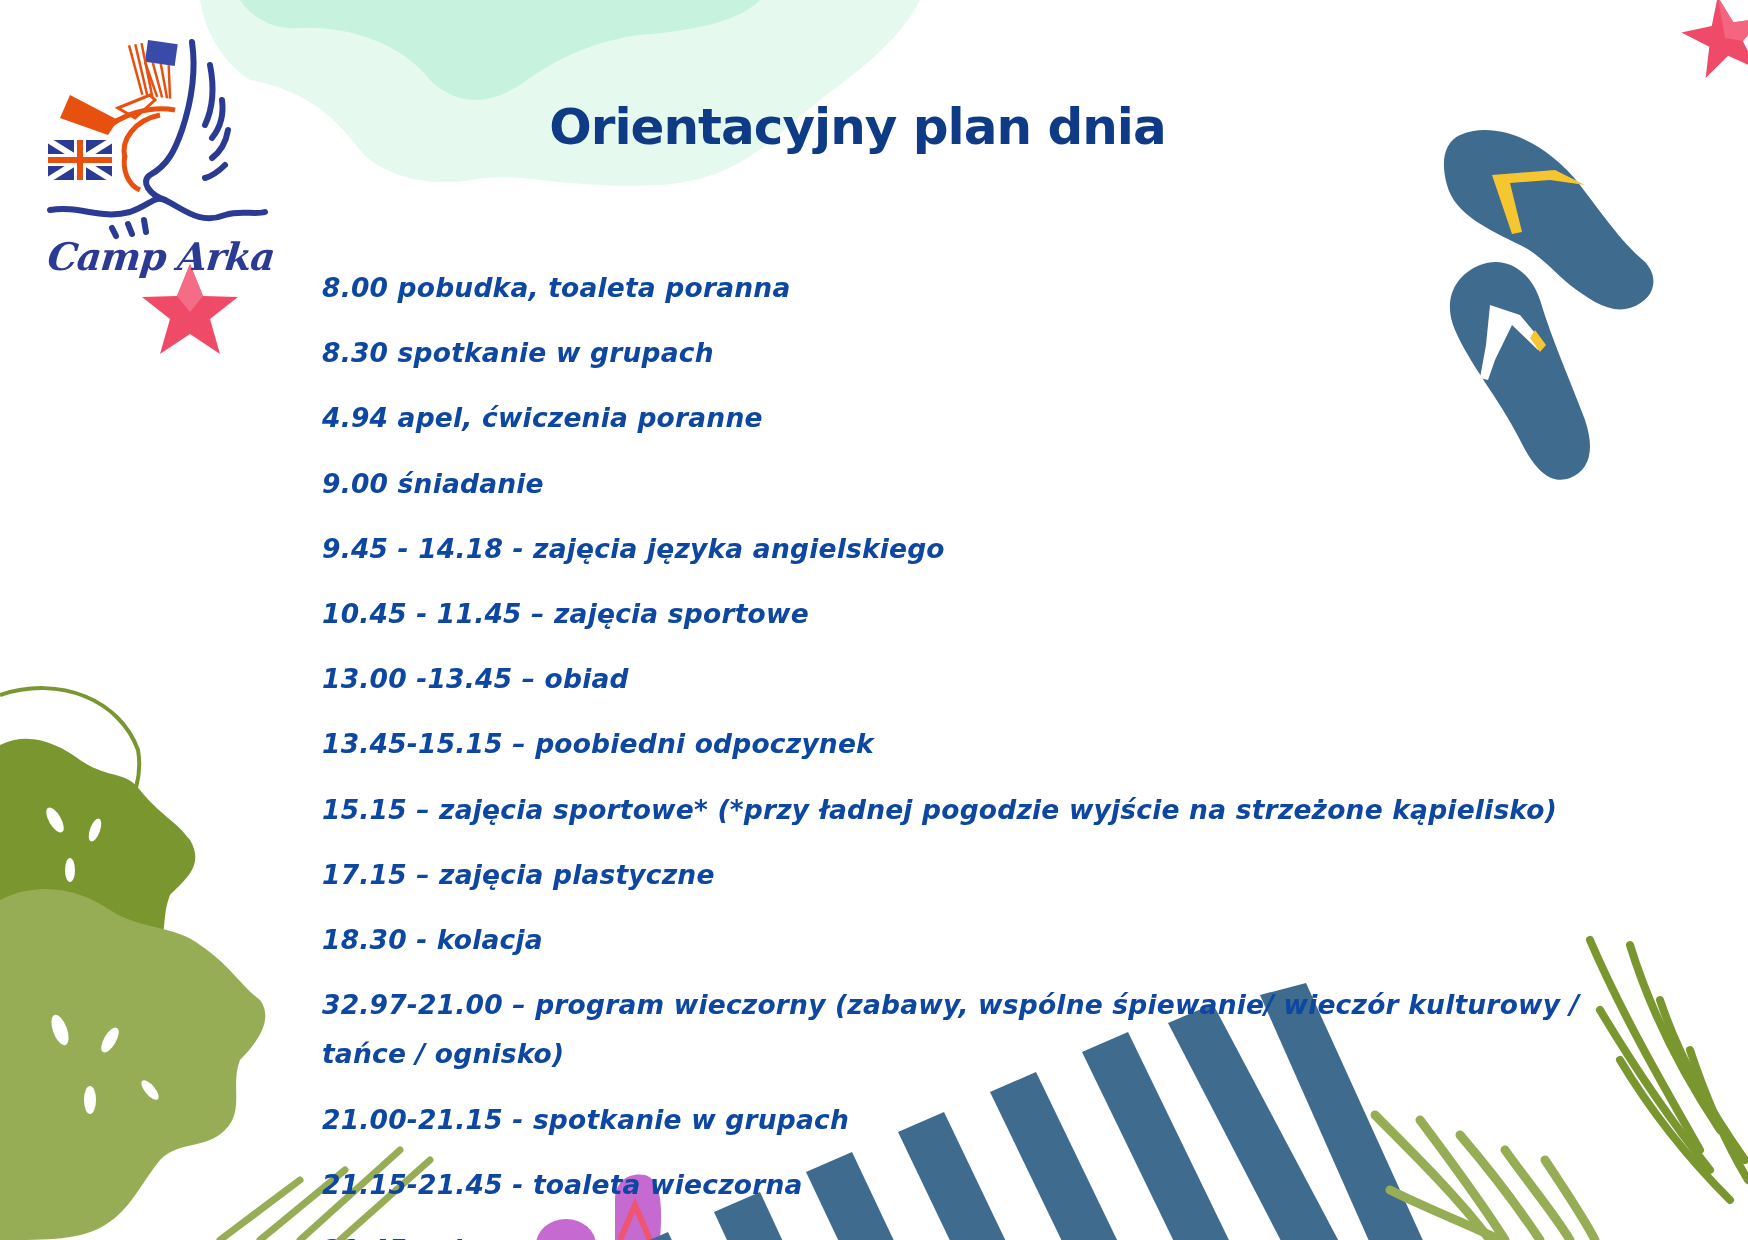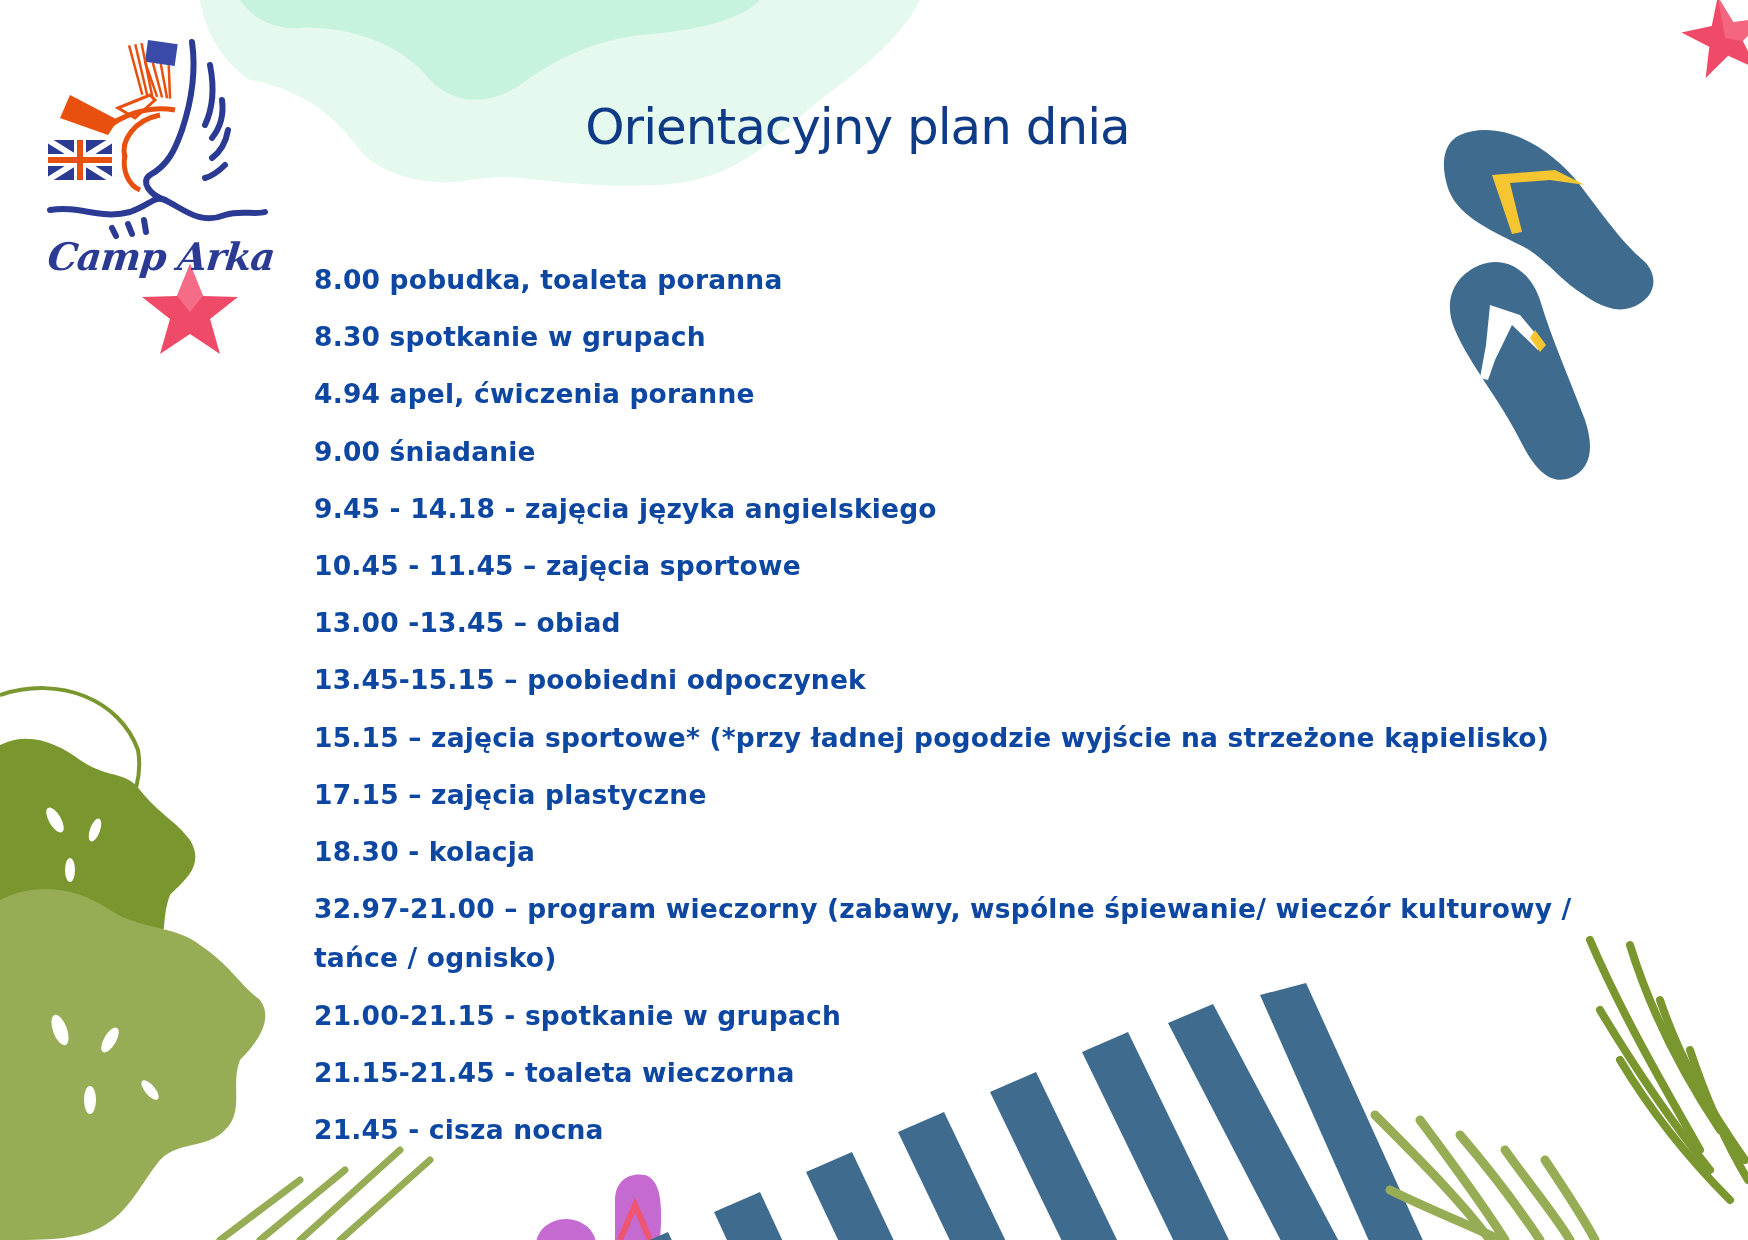--- a/index.html
+++ b/index.html
@@ -10,32 +10,32 @@
   }
   #deco { position: absolute; left: 0; top: 0; width: 1748px; height: 1240px; }
   .logo-text {
     position: absolute; left: 48px; top: 234px;
     font-family: "DejaVu Serif", serif; font-style: italic; font-weight: bold;
     font-size: 38px; color: #2b3a92; letter-spacing: -1px; white-space: nowrap;
     transform: skewX(-6deg);
   }
   .title {
     position: absolute; left: 0; top: 98px; width: 1715px; text-align: center;
-    font-family: "DejaVu Sans", sans-serif; font-weight: normal;
+    font-family: "DejaVu Sans", sans-serif; font-weight: bold;
     font-size: 50px; letter-spacing: -1px; color: #0f3b86;
     margin: 0;
   }
   .schedule {
     position: absolute; left: 306px; top: 247px; width: 1310px;
     margin: 0; padding: 0; list-style: none;
     font-family: "DejaVu Sans", sans-serif; font-weight: bold;
     font-size: 26.5px; line-height: 49.2px; color: #0d47a1;
     letter-spacing: 0.2px;
   }
-  .schedule li { margin: 8px; padding: 0; }
+  .schedule li { margin: 16px; padding: 0; font-style: italic; }
 </style>
 </head>
 <body>
 
 <svg id="deco" viewBox="0 0 1748 1240" xmlns="http://www.w3.org/2000/svg">
 
   <g>
     <path d="M200,0 L920,0 C900,40 860,70 820,100 C770,140 740,180 660,185 C560,190 520,170 470,180 C430,188 380,175 360,150 C330,110 300,90 250,80 C220,60 205,30 200,0 Z" fill="#e5f9ef"></path>
     <path d="M240,0 L760,0 C740,20 700,30 640,35 C600,40 560,55 520,85 C480,110 450,100 430,80 C400,40 340,25 300,28 C270,30 250,15 240,0 Z" fill="#c7f2dd"></path>
   </g>

